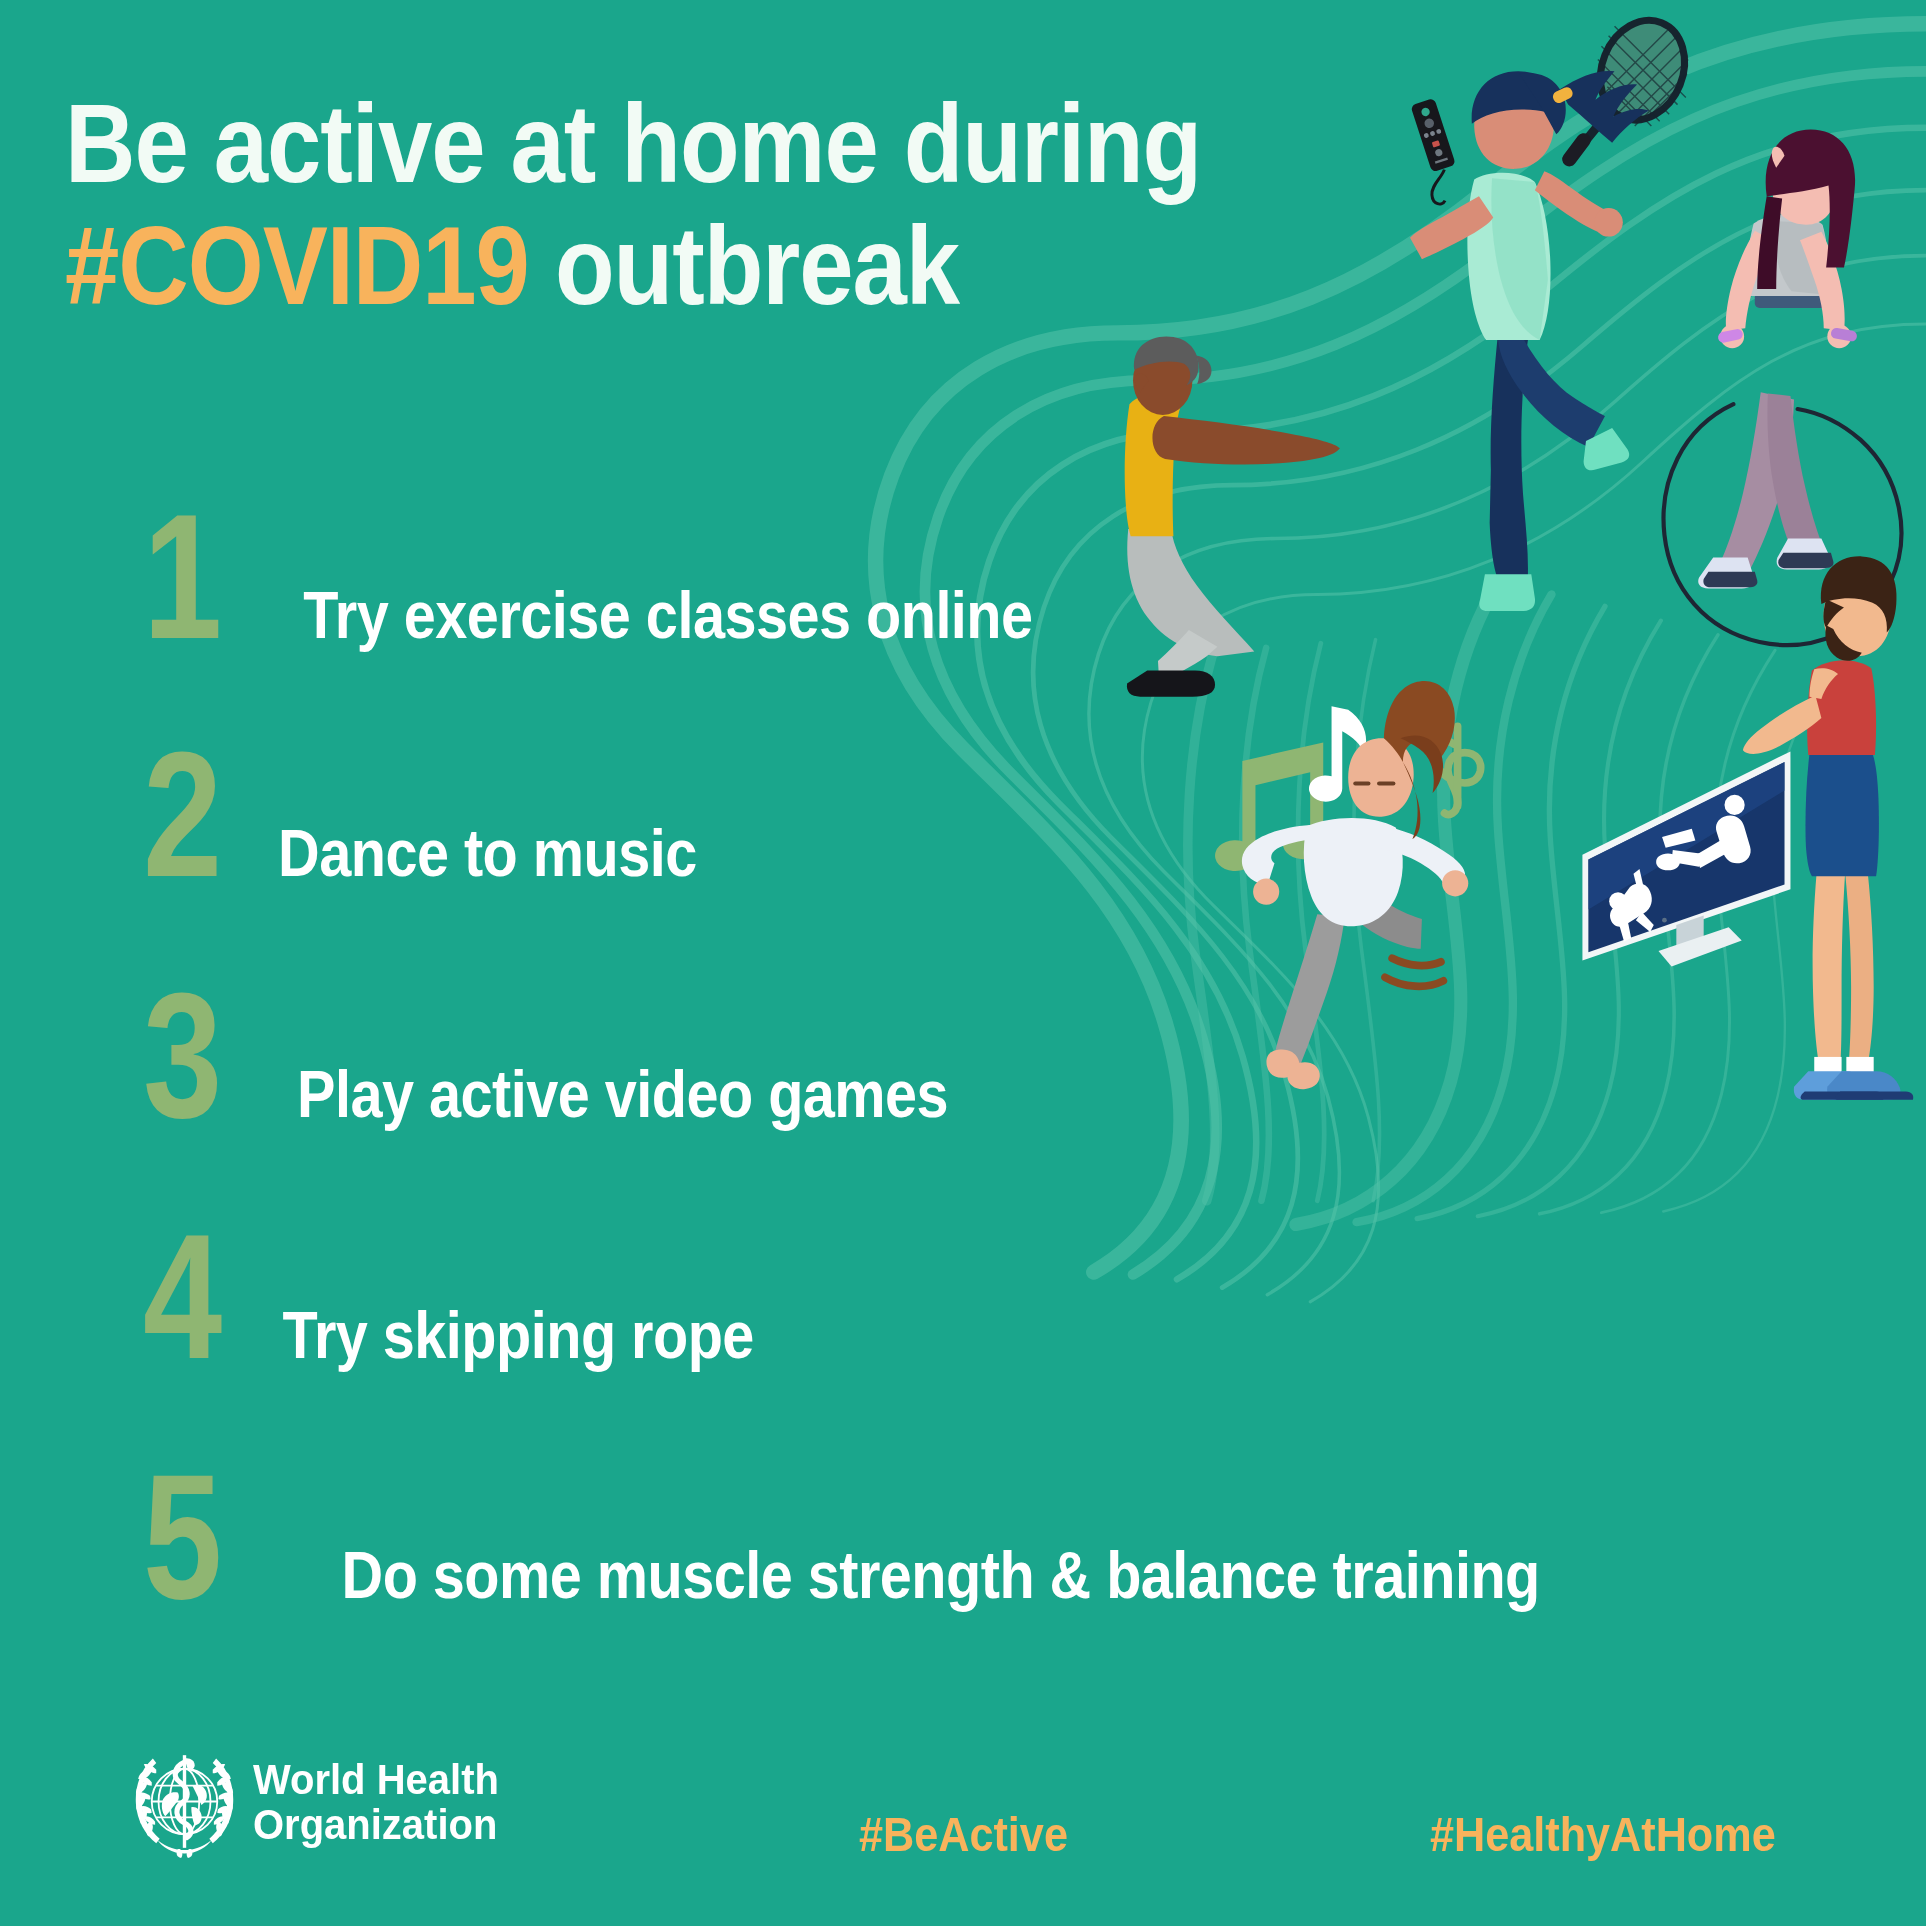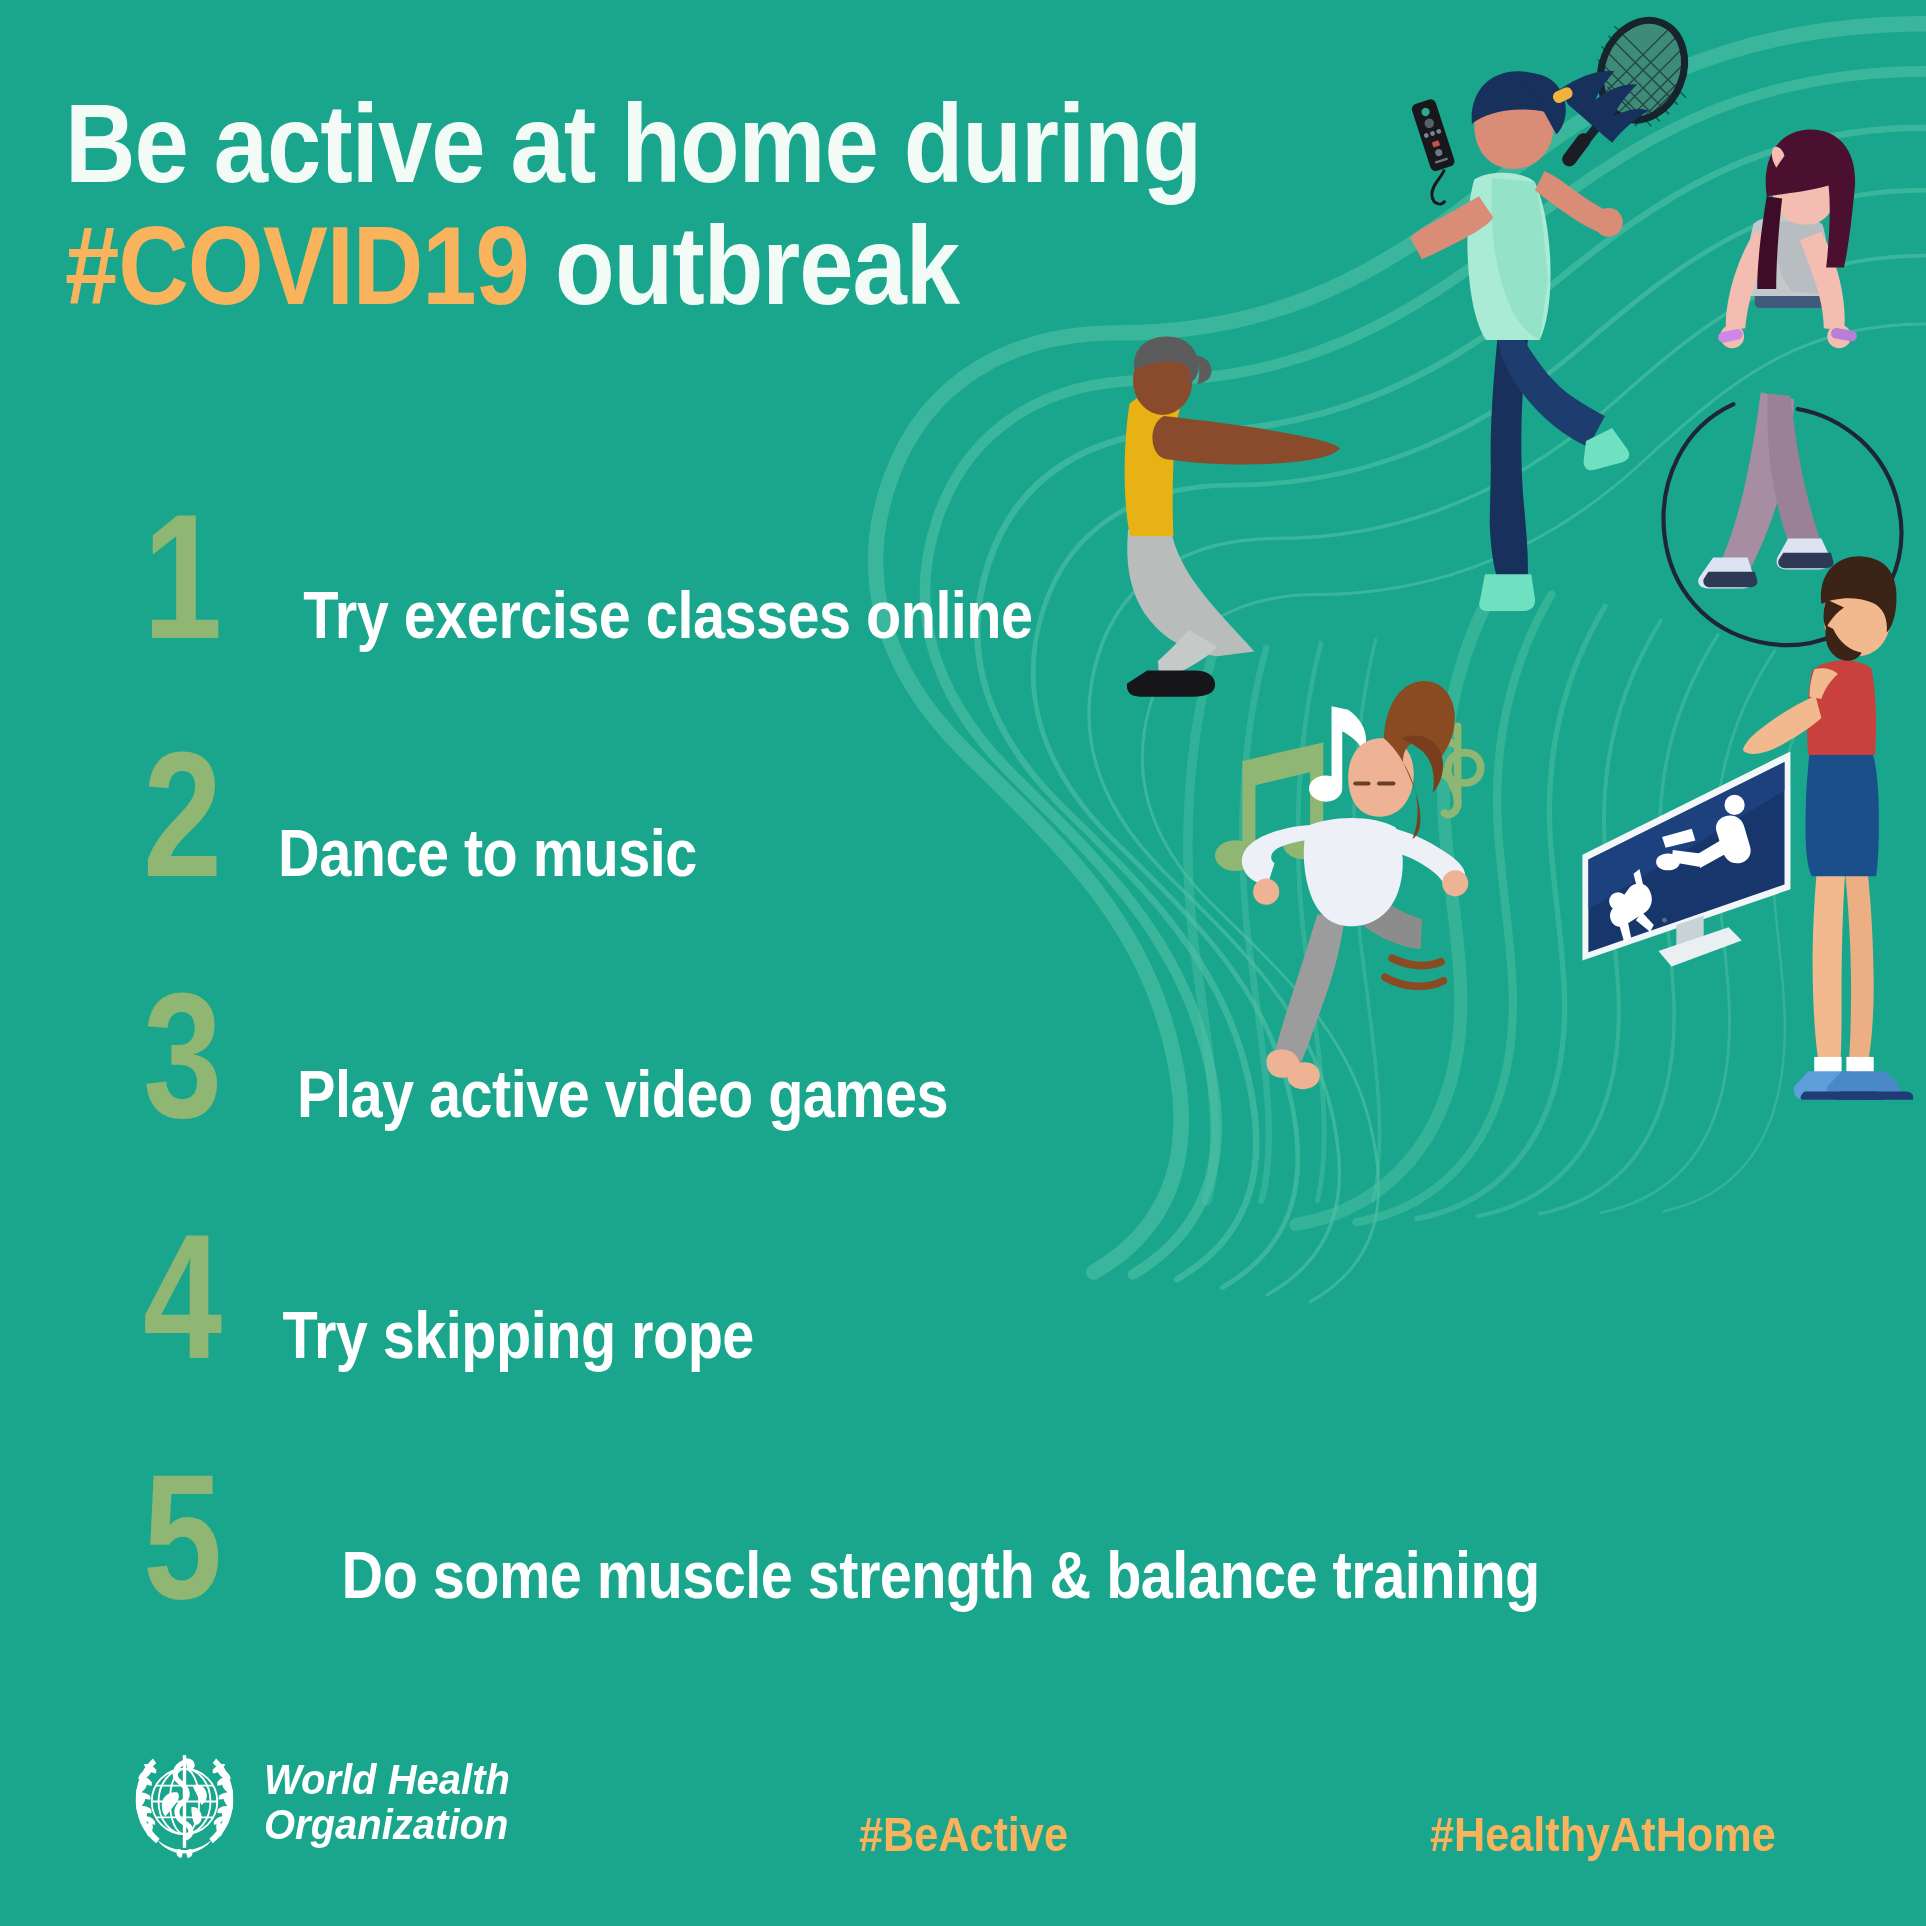--- a/index.html
+++ b/index.html
@@ -35,21 +35,21 @@
     white-space:nowrap;letter-spacing:-0.6px;
     transform:scaleX(.86);transform-origin:left baseline;
   }
   .r1{left:143px;top:508px;}
   .r2{left:143px;top:746px;}
   .r3{left:143px;top:987px;}
   .r4{left:143px;top:1228px;}
   .r5{left:143px;top:1468px;}
 
   
-  .who-block{position:absolute;left:128px;top:1745px;display:flex;align-items:center;gap:23px;font-style:italic;}
+  .who-block{position:absolute;left:128px;top:1745px;display:flex;align-items:center;gap:12px;}
   .who-emblem{width:113px;height:113px;flex:0 0 113px;}
   .who-words{
     color:#FFFFFF;font-weight:700;font-size:43px;line-height:1.04;
     transform:scaleX(.93);transform-origin:left center;white-space:nowrap;
   }
   .hashtag-foot{
     position:absolute;color:#F8B35C;font-weight:700;font-size:48px;
     white-space:nowrap;transform:scaleX(.90);transform-origin:left center;
   }
   .ht-beactive{left:859px;top:1807px;}

